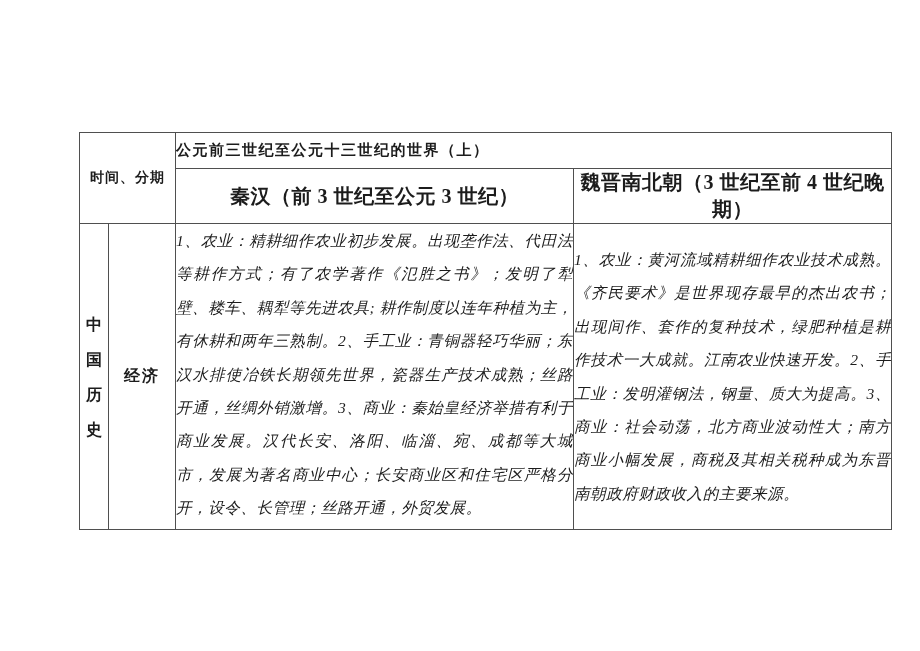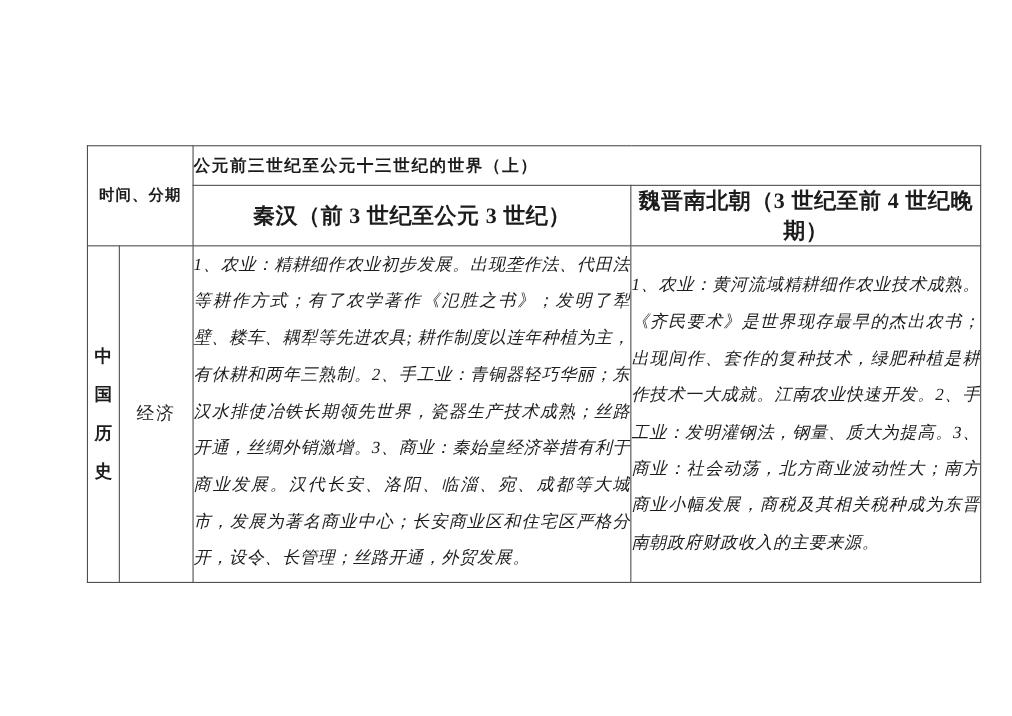--- a/index.html
+++ b/index.html
@@ -68,21 +68,21 @@
     gap: 18px;
     height: 305px;
     font-weight: bold;
     font-size: 16px;
     line-height: 17px;
   }
   td.category-cell {
     text-align: center;
     vertical-align: middle;
     font-size: 16px;
-    font-weight: normal;
+    font-weight: bold;
     letter-spacing: 2px;
   }
   td.content-cell {
     font-size: 15.5px;
     line-height: 33.4px;
     letter-spacing: 0.6px;
     text-align: justify;
     text-justify: inter-character;
     font-style: italic;
   }

